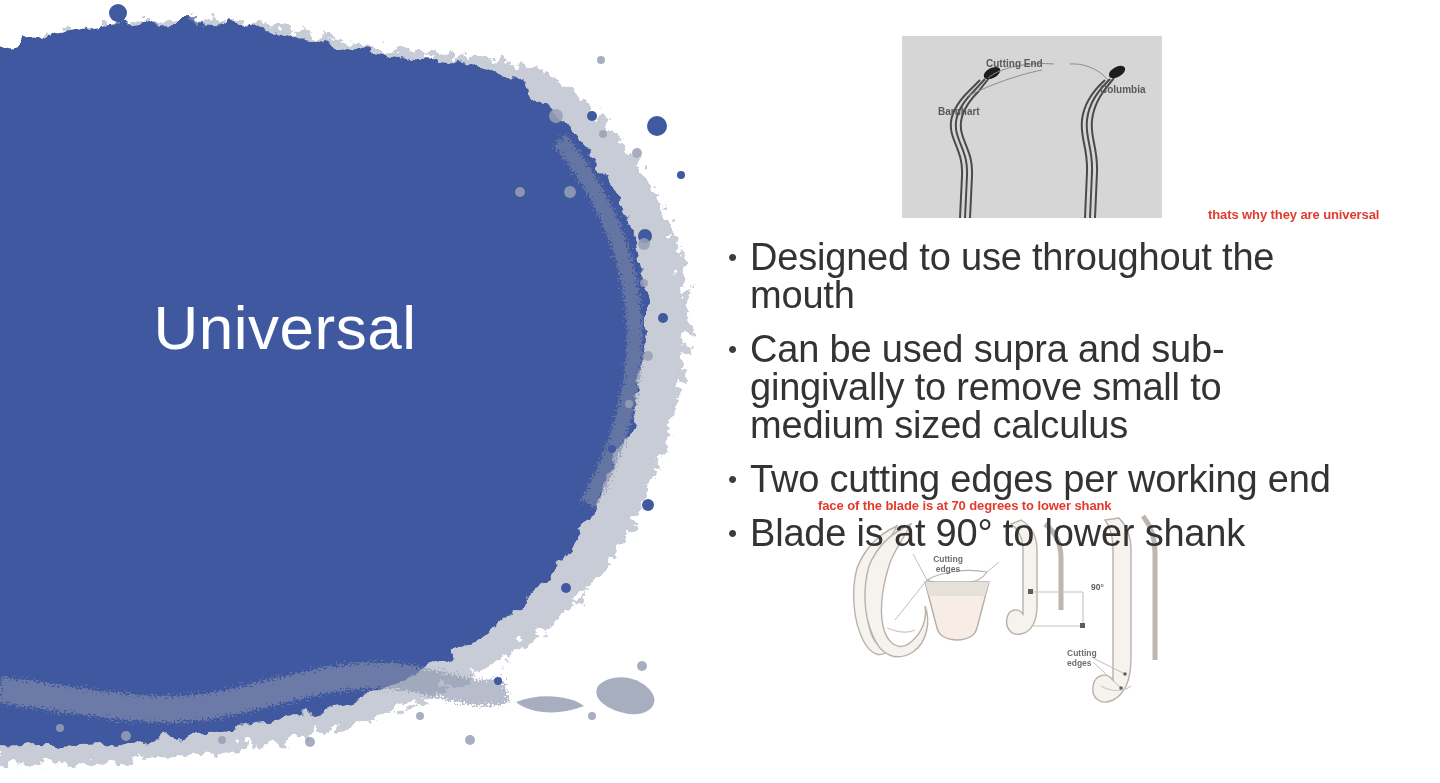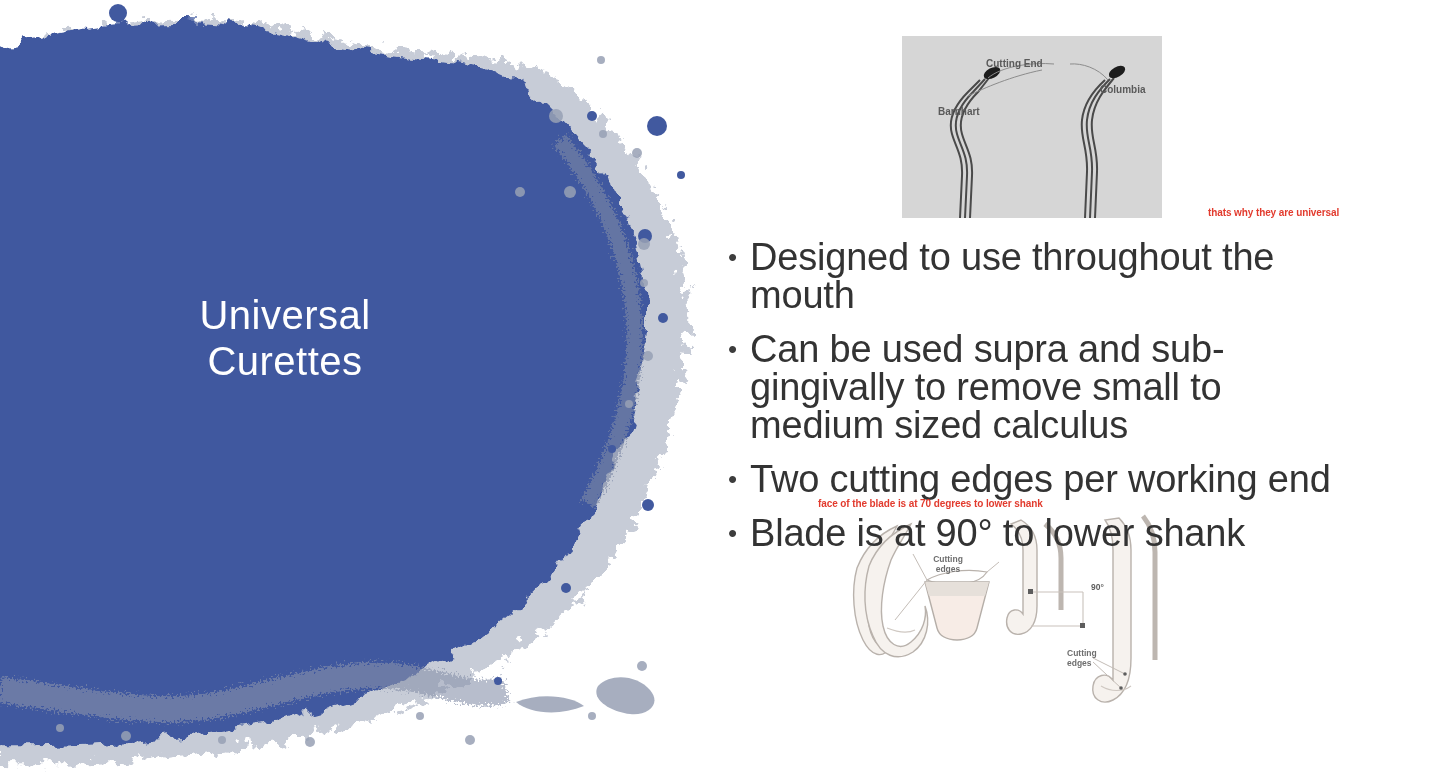--- a/index.html
+++ b/index.html
@@ -34,21 +34,21 @@
     height: 783px;
   }
 
   
   .title-block {
     position: absolute;
     left: 70px;
     top: 292px;
     width: 430px;
     color: #ffffff;
-    font-size: 40px;
+    font-size: 62px;
     line-height: 1.15;
     font-weight: 400;
     letter-spacing: 0.5px;
     text-align: center;
     z-index: 5;
   }
   .title-line { display: block; white-space: nowrap; }
 
   
   .photo-top {
@@ -100,21 +100,21 @@
     font-size: 38px;
     line-height: 38px;
     font-weight: 400;
     letter-spacing: -0.2px;
   }
 
   
   .annot {
     position: absolute;
     color: #e23b2e;
-    font-size: 10px;
+    font-size: 13px;
     font-weight: 700;
     line-height: 1.28;
     letter-spacing: -0.1px;
     z-index: 6;
   }
   .annot-universal { left: 1208px; top: 207px; width: 230px; }
   .annot-sickle    { left: 1206px; top: 424px; width: 150px; }
   .annot-face      { left: 818px;  top: 498px; width: 400px; }
 
   
@@ -201,21 +201,20 @@
         <circle cx="420" cy="716" r="4"></circle>
         <circle cx="470" cy="740" r="5"></circle>
         <path d="M598,686 C 612,672 638,676 650,690 C 662,704 648,716 630,714 C 612,712 590,700 598,686 Z"></path>
         <path d="M516,702 C 540,692 572,696 584,706 C 560,716 530,714 516,702 Z"></path>
       </g>
     </svg>
   </div>
 
   <div class="title-block">
     <span class="title-line">Universal</span>
-    <span class="title-line">Curettes</span>
   </div>
 
   <div class="photo-top">
     <svg width="260" height="182" viewBox="0 0 260 182" xmlns="http://www.w3.org/2000/svg" aria-hidden="true">
       <rect x="0" y="0" width="260" height="182" fill="#d6d6d6"></rect>
 
       <g stroke="#4a4a4a" fill="none" stroke-width="2">
         <path d="M58,182 L60,140 C61,120 54,112 50,98 C46,84 52,70 66,56 L78,44"></path>
         <path d="M63,182 L65,140 C66,120 59,112 55,98 C51,84 57,70 71,56 L83,43"></path>
         <path d="M68,182 L70,140 C71,120 64,112 60,98 C56,84 62,70 76,56 L87,42"></path>

